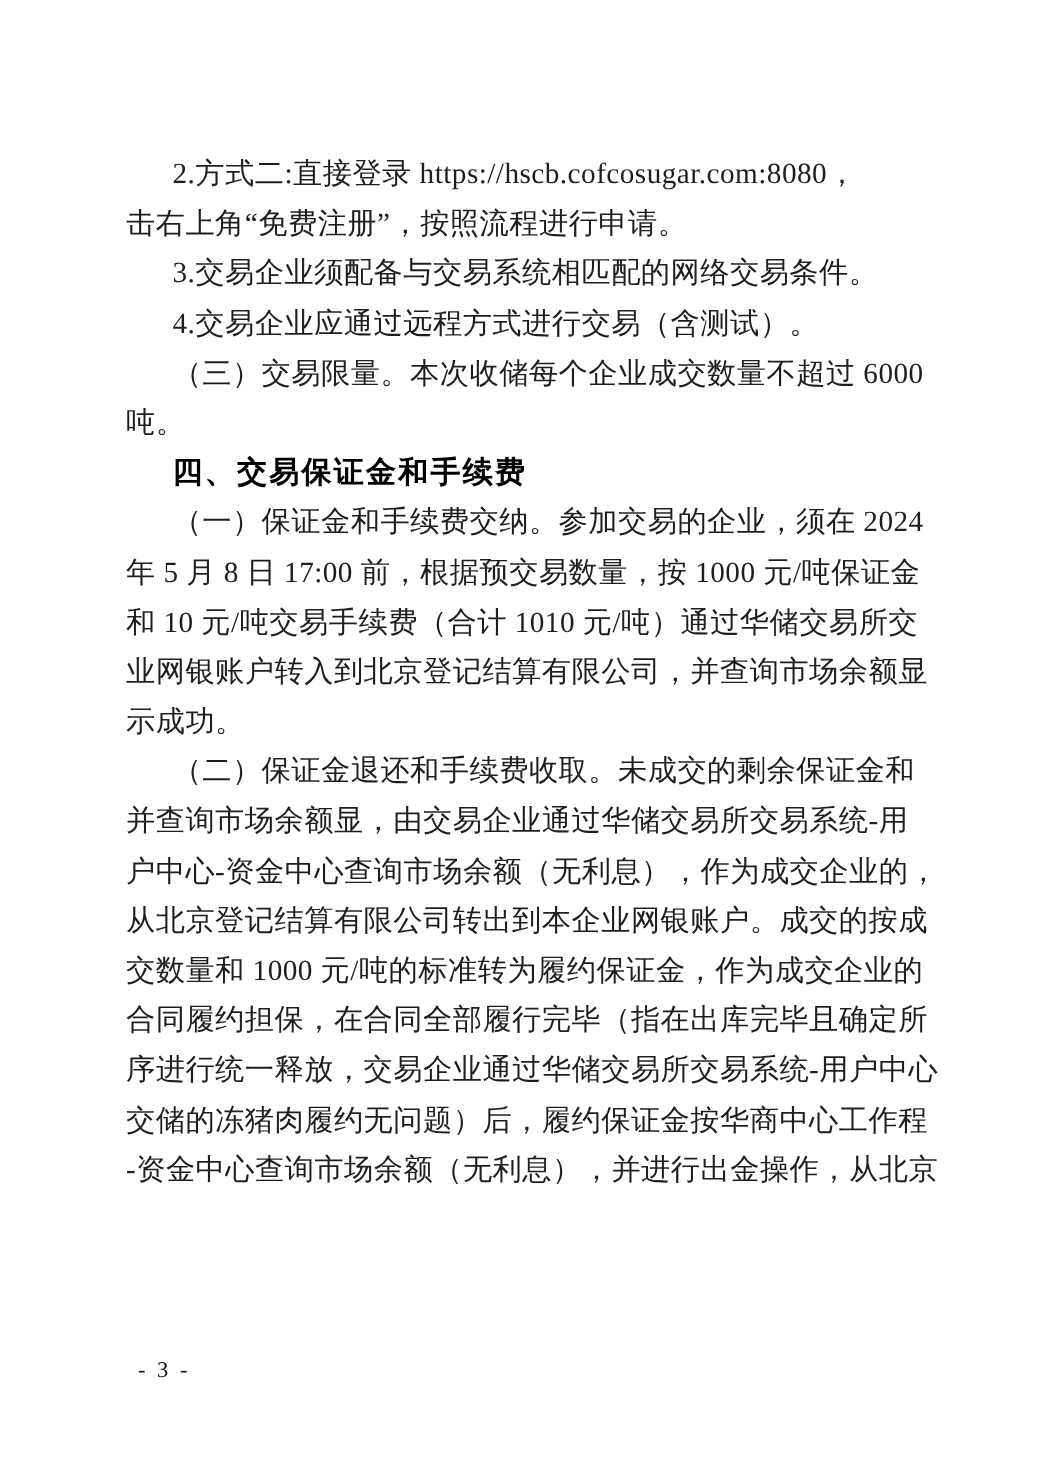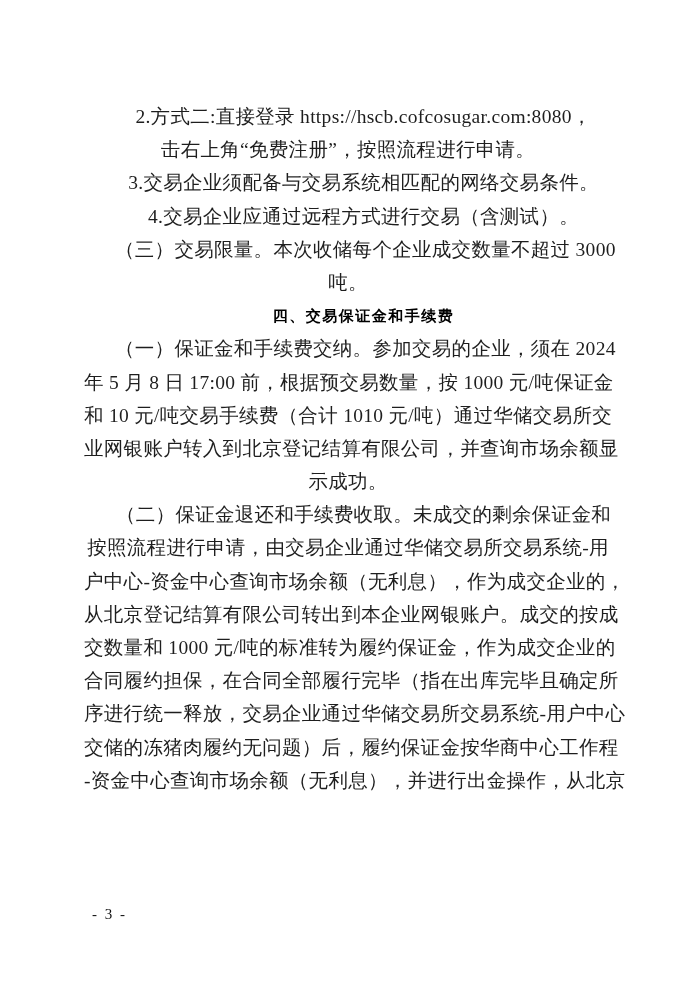--- a/index.html
+++ b/index.html
@@ -26,29 +26,28 @@
     width: 528px;
   }
   .line {
     height: 33.2px;
     line-height: 33.2px;
     font-size: 19.5px;
     letter-spacing: 0.3px;
     color: #1e1e1e;
     white-space: nowrap;
     font-family: "Liberation Serif", "DejaVu Serif", serif;
-    text-align: center;
   }
   .line.indent {
     padding-left: 31px;
   }
   .line.heading {
     font-family: "Liberation Sans", "DejaVu Sans", sans-serif;
     font-weight: bold;
-    font-size: 15px;
+    font-size: 20px;
     letter-spacing: 1.5px;
     color: #000000;
   }
   .page-number {
     position: absolute;
     left: 92px;
     top: 906px;
     font-size: 15px;
     letter-spacing: 2px;
     color: #111111;
@@ -57,30 +56,30 @@
 </style>
 </head>
 <body>
 
 <div class="page">
   <div class="doc-body">
       <div class="line indent">2.方式二:直接登录 https://hscb.cofcosugar.com:8080，</div>
       <div class="line">击右上角“免费注册”，按照流程进行申请。</div>
       <div class="line indent">3.交易企业须配备与交易系统相匹配的网络交易条件。</div>
       <div class="line indent">4.交易企业应通过远程方式进行交易（含测试）。</div>
-      <div class="line indent">（三）交易限量。本次收储每个企业成交数量不超过 3000</div>
+      <div class="line indent">（三）交易限量。本次收储每个企业成交数量不超过 6000</div>
       <div class="line">吨。</div>
       <div class="line indent heading">四、交易保证金和手续费</div>
       <div class="line indent">（一）保证金和手续费交纳。参加交易的企业，须在 2024</div>
       <div class="line">年 5 月 8 日 17:00 前，根据预交易数量，按 1000 元/吨保证金</div>
       <div class="line">和 10 元/吨交易手续费（合计 1010 元/吨）通过华储交易所交</div>
       <div class="line">业网银账户转入到北京登记结算有限公司，并查询市场余额显</div>
       <div class="line">示成功。</div>
       <div class="line indent">（二）保证金退还和手续费收取。未成交的剩余保证金和</div>
-      <div class="line">按照流程进行申请，由交易企业通过华储交易所交易系统-用</div>
+      <div class="line">并查询市场余额显，由交易企业通过华储交易所交易系统-用</div>
       <div class="line">户中心-资金中心查询市场余额（无利息），作为成交企业的，</div>
       <div class="line">从北京登记结算有限公司转出到本企业网银账户。成交的按成</div>
       <div class="line">交数量和 1000 元/吨的标准转为履约保证金，作为成交企业的</div>
       <div class="line">合同履约担保，在合同全部履行完毕（指在出库完毕且确定所</div>
       <div class="line">序进行统一释放，交易企业通过华储交易所交易系统-用户中心</div>
       <div class="line">交储的冻猪肉履约无问题）后，履约保证金按华商中心工作程</div>
       <div class="line">-资金中心查询市场余额（无利息），并进行出金操作，从北京</div>
     </div>
   <div class="page-number">- 3 -</div>
 </div>

